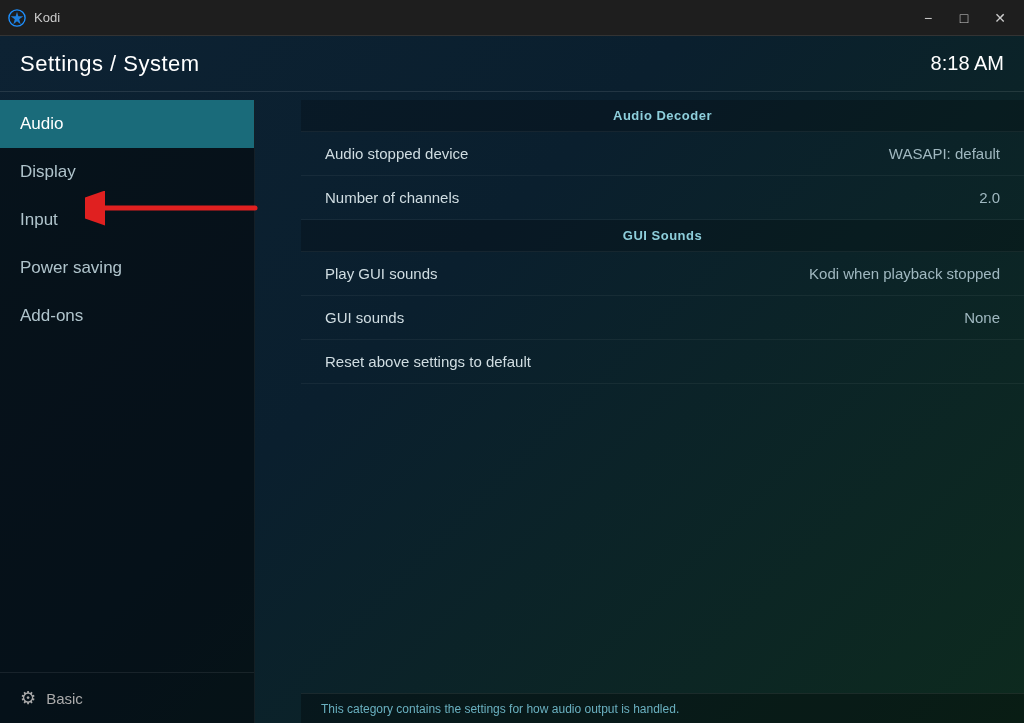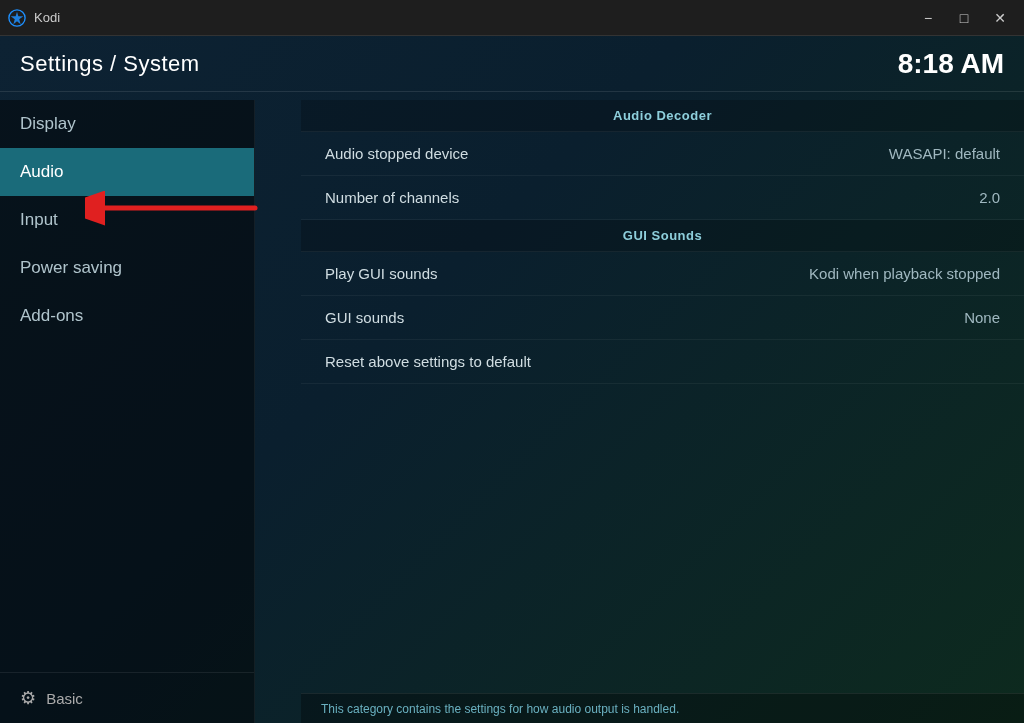--- a/index.html
+++ b/index.html
@@ -72,22 +72,22 @@
       height: 56px;
     }
     #page-title-text {
       color: #ffffff;
       font-size: 22px;
       font-weight: 300;
       letter-spacing: 0.5px;
     }
     #clock {
       color: #ffffff;
-      font-size: 28px;
-      font-weight: 700;
+      font-size: 20px;
+      font-weight: 400;
     }
 
     
     #content {
       display: flex;
       flex: 1;
       overflow: hidden;
     }
 
     
@@ -219,25 +219,25 @@
 <div id="app-body">
 
   <div id="header">
     <span id="page-title-text">Settings / System</span>
     <span id="clock">8:18 AM</span>
   </div>
 
   <div id="content">
 
     <div id="sidebar">
+      <div class="sidebar-item active">
+        <span>Audio</span>
+      </div>
       <div class="sidebar-item">
         <span>Display</span>
-      </div>
-      <div class="sidebar-item active">
-        <span>Audio</span>
       </div>
       <div class="sidebar-item">
         <span>Input</span>
       </div>
       <div class="sidebar-item">
         <span>Power saving</span>
       </div>
       <div class="sidebar-item">
         <span>Add-ons</span>
       </div>

